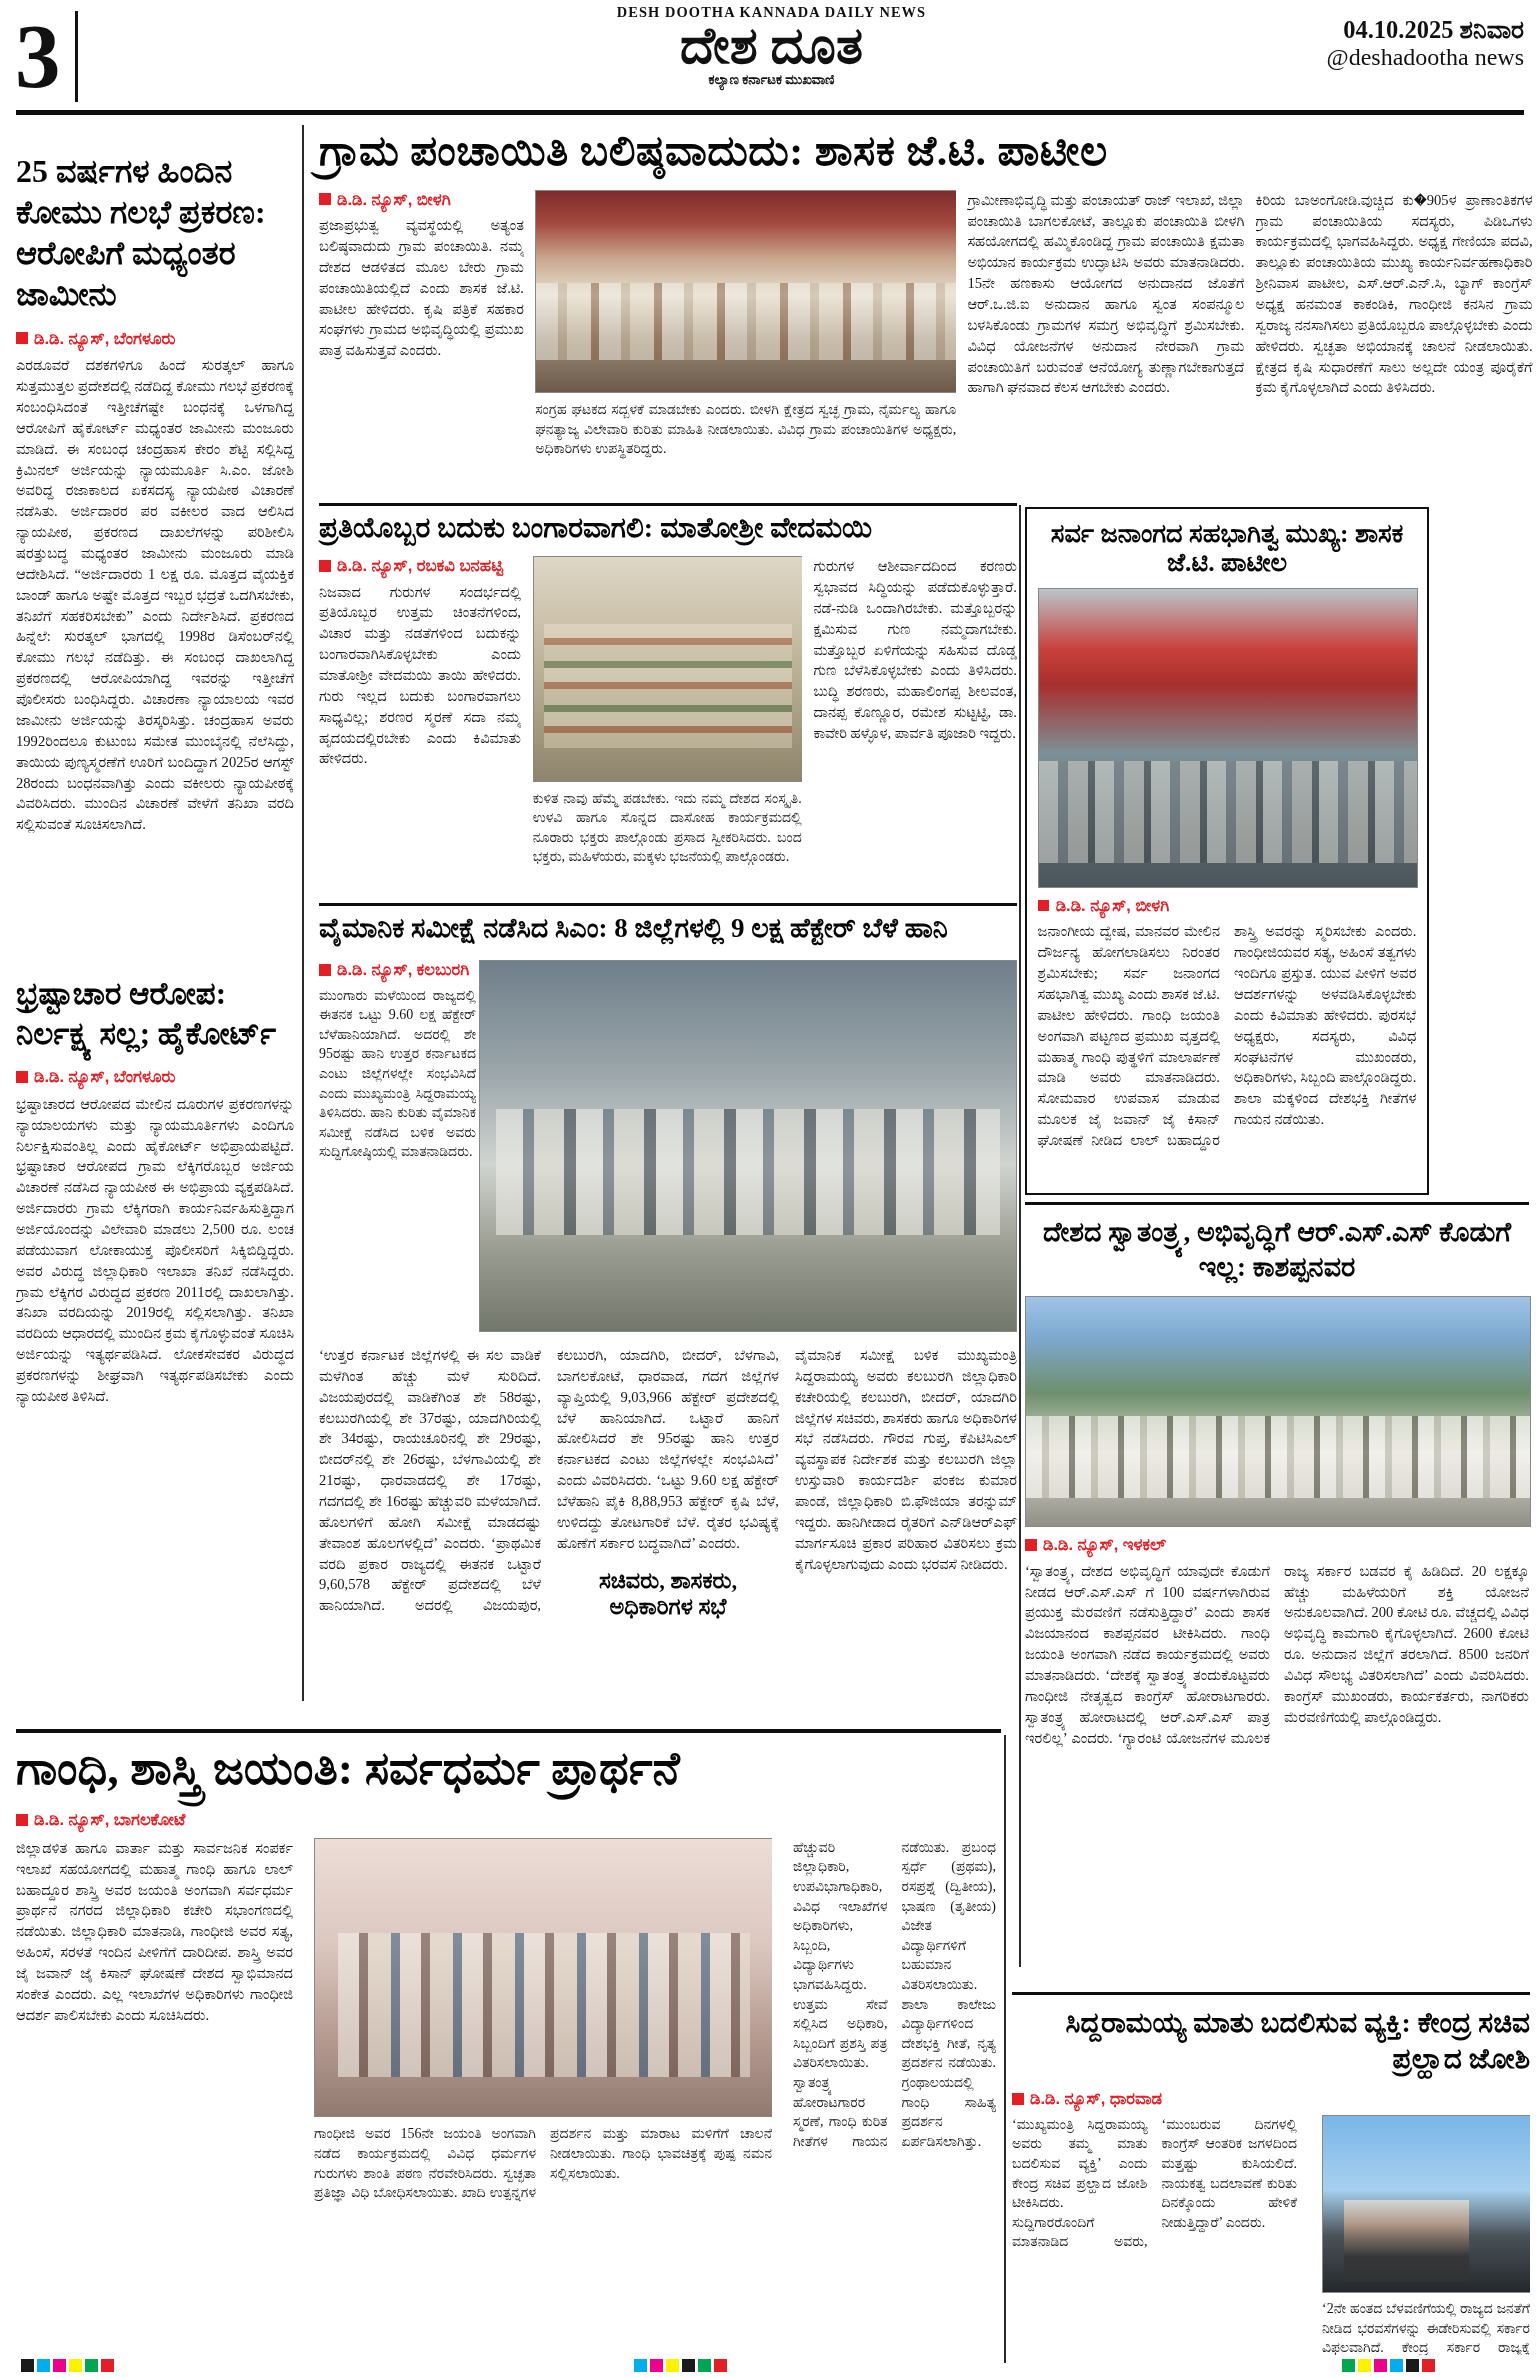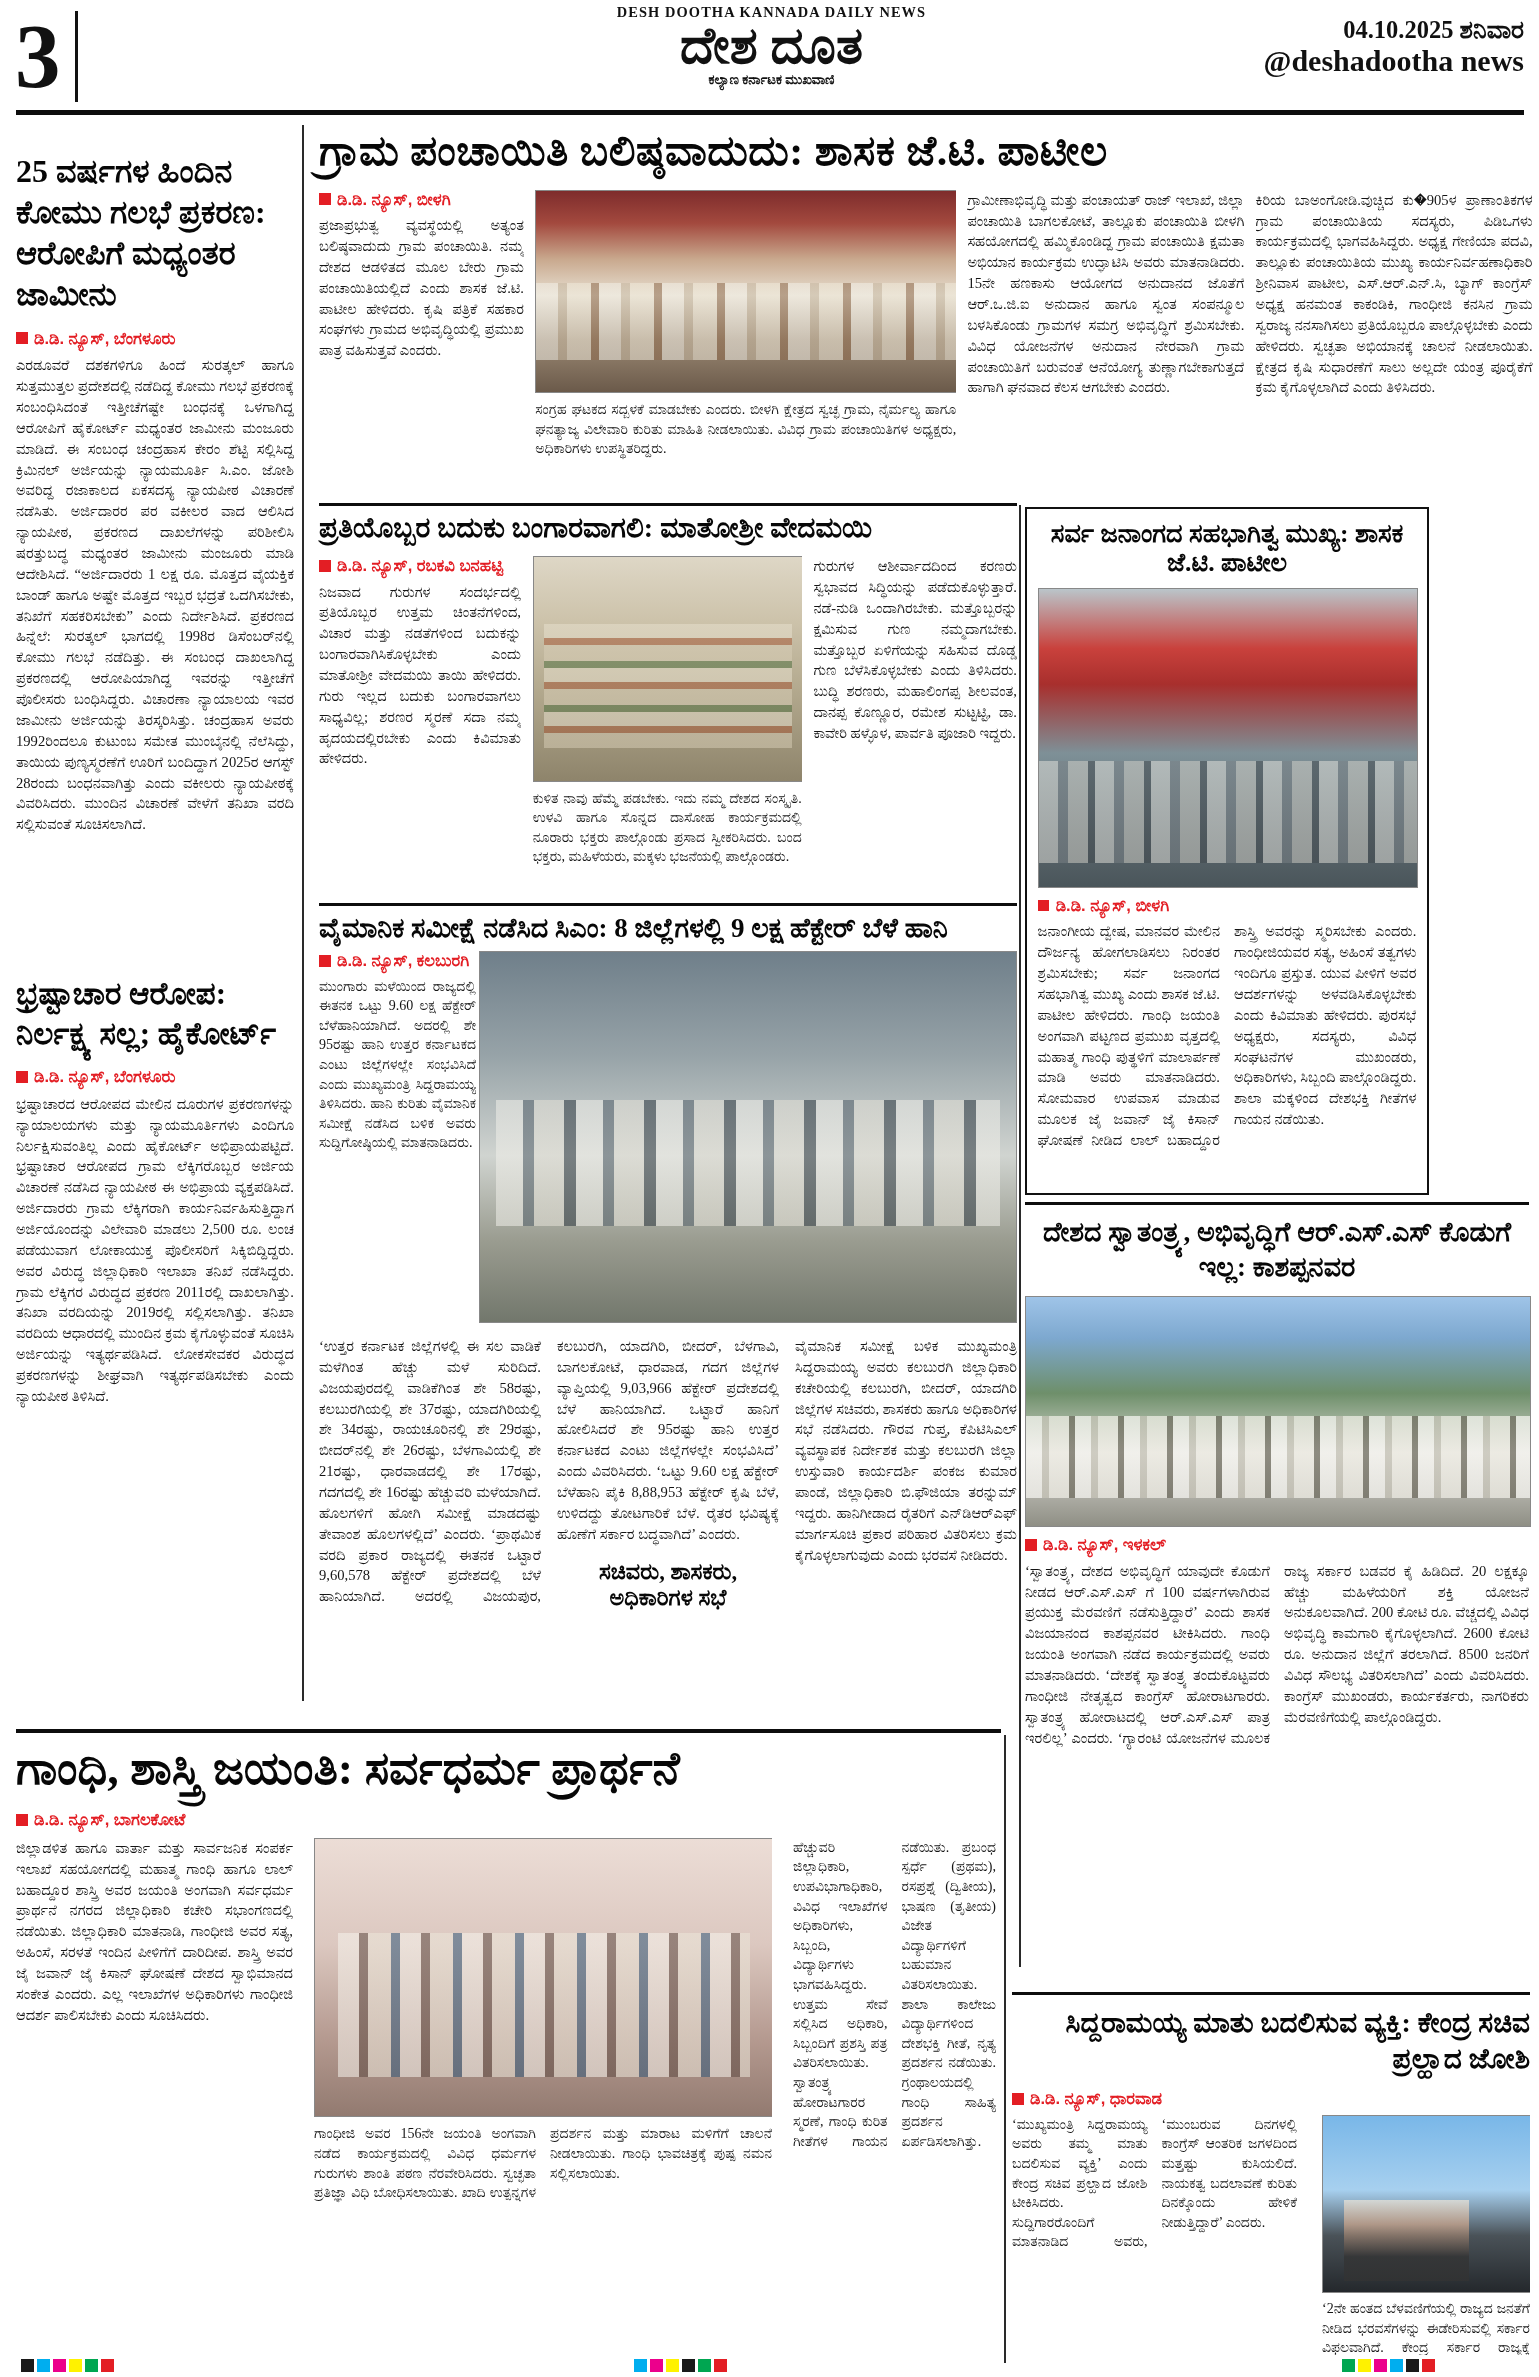--- a/index.html
+++ b/index.html
@@ -21,21 +21,21 @@
   .photo{position:relative;overflow:hidden;border:0.5px solid #888;}
   .subhead{font-weight:bold;font-size:22.4px;line-height:1.2;text-align:center;margin:14px 0;
            color:#070707;}
   .grid{display:grid;}
   .cell{overflow:hidden;}
   .masthead-big{font-weight:bold;font-size:51px;line-height:1;}
   .mast-small{font-weight:bold;font-size:14.4px;letter-spacing:1.1px;}
   .tagline{font-weight:bold;font-size:13.3px;}
   .pageno{font-size:91px;font-weight:bold;line-height:1;}
   .dateline{font-weight:bold;font-size:24.5px;}
-  .social{font-weight:bold;font-size:30px;}
+  .social{font-weight:normal;font-size:24px;}
   .cmyk span{display:inline-block;width:12.8px;height:12.8px;margin-right:3.2px;}
   .c-k{background:#1a1a1a;} .c-c{background:#00aeef;} .c-m{background:#ec008c;}
   .c-y{background:#fff200;} .c-g{background:#00a651;} .c-r{background:#e31e24;}
   
   #ph-top{background:linear-gradient(180deg,#7e2c2c 0%,#a3493e 16%,#c9a98e 34%,#e7dfd1 52%,#9a8873 74%,#6b5a4a 100%);}
   #ph-top .band{position:absolute;left:0;right:0;top:46%;height:38%;
      background:repeating-linear-gradient(90deg,#f2efe6 0 22.4px,#c7b9a3 22.4px 31px,#efe9da 31px 55px,#8f6c4f 55px 63px);opacity:.55;}
   #ph-dining{background:linear-gradient(180deg,#ded7c6 0%,#cdc3ab 28%,#b4aa8f 58%,#8e846b 100%);}
   #ph-dining .band{position:absolute;left:4%;right:4%;top:30%;height:55%;
      background:repeating-linear-gradient(180deg,#e9e2d0 0 14px,#a3522f 14px 21px,#d9cfb8 21px 37px,#496b3a 37px 44px);opacity:.5;}
@@ -144,21 +144,21 @@
   <div class="byline" style="margin:8.5px 0 6.4px 0;">
     <span class="sq"></span>
     <span>ಡಿ.ಡಿ. ನ್ಯೂಸ್, ಬೀಳಗಿ</span>
   </div>
   <div class="bt cols2" style="height:277px;">ಜನಾಂಗೀಯ ದ್ವೇಷ, ಮಾನವರ ಮೇಲಿನ ದೌರ್ಜನ್ಯ ಹೋಗಲಾಡಿಸಲು ನಿರಂತರ ಶ್ರಮಿಸಬೇಕು; ಸರ್ವ ಜನಾಂಗದ ಸಹಭಾಗಿತ್ವ ಮುಖ್ಯ ಎಂದು ಶಾಸಕ ಜೆ.ಟಿ. ಪಾಟೀಲ ಹೇಳಿದರು. ಗಾಂಧಿ ಜಯಂತಿ ಅಂಗವಾಗಿ ಪಟ್ಟಣದ ಪ್ರಮುಖ ವೃತ್ತದಲ್ಲಿ ಮಹಾತ್ಮ ಗಾಂಧಿ ಪುತ್ಥಳಿಗೆ ಮಾಲಾರ್ಪಣೆ ಮಾಡಿ ಅವರು ಮಾತನಾಡಿದರು. ಸೋಮವಾರ ಉಪವಾಸ ಮಾಡುವ ಮೂಲಕ ಜೈ ಜವಾನ್ ಜೈ ಕಿಸಾನ್ ಘೋಷಣೆ ನೀಡಿದ ಲಾಲ್ ಬಹಾದ್ದೂರ ಶಾಸ್ತ್ರಿ ಅವರನ್ನು ಸ್ಮರಿಸಬೇಕು ಎಂದರು. ಗಾಂಧೀಜಿಯವರ ಸತ್ಯ, ಅಹಿಂಸೆ ತತ್ವಗಳು ಇಂದಿಗೂ ಪ್ರಸ್ತುತ. ಯುವ ಪೀಳಿಗೆ ಅವರ ಆದರ್ಶಗಳನ್ನು ಅಳವಡಿಸಿಕೊಳ್ಳಬೇಕು ಎಂದು ಕಿವಿಮಾತು ಹೇಳಿದರು. ಪುರಸಭೆ ಅಧ್ಯಕ್ಷರು, ಸದಸ್ಯರು, ವಿವಿಧ ಸಂಘಟನೆಗಳ ಮುಖಂಡರು, ಅಧಿಕಾರಿಗಳು, ಸಿಬ್ಬಂದಿ ಪಾಲ್ಗೊಂಡಿದ್ದರು. ಶಾಲಾ ಮಕ್ಕಳಿಂದ ದೇಶಭಕ್ತಿ ಗೀತೆಗಳ ಗಾಯನ ನಡೆಯಿತು.</div>
 </div>
 
 <div class="abs hrule" style="left:319px;top:903px;width:698px;height:2.7px;"></div>
 <div class="abs" style="left:319px;top:913px;width:698px;">
   <div class="hl" style="font-size:27px;">ವೈಮಾನಿಕ ಸಮೀಕ್ಷೆ ನಡೆಸಿದ ಸಿಎಂ: 8 ಜಿಲ್ಲೆಗಳಲ್ಲಿ 9 ಲಕ್ಷ ಹೆಕ್ಟೇರ್ ಬೆಳೆ ಹಾನಿ</div>
-  <div class="grid" style="grid-template-columns:157px 1fr;gap:3px;margin-top:7px;height:373px;">
+  <div class="grid" style="grid-template-columns:157px 1fr;gap:3px;margin-top:16px;height:373px;">
     <div class="cell">
       <div class="byline">
         <span class="sq"></span>
         <span>ಡಿ.ಡಿ. ನ್ಯೂಸ್, ಕಲಬುರಗಿ</span>
       </div>
       <div class="bt bt-sm" style="margin-top:6.4px;height:341px;">ಮುಂಗಾರು ಮಳೆಯಿಂದ ರಾಜ್ಯದಲ್ಲಿ ಈತನಕ ಒಟ್ಟು 9.60 ಲಕ್ಷ ಹೆಕ್ಟೇರ್ ಬೆಳೆಹಾನಿಯಾಗಿದೆ. ಅದರಲ್ಲಿ ಶೇ 95ರಷ್ಟು ಹಾನಿ ಉತ್ತರ ಕರ್ನಾಟಕದ ಎಂಟು ಜಿಲ್ಲೆಗಳಲ್ಲೇ ಸಂಭವಿಸಿದೆ ಎಂದು ಮುಖ್ಯಮಂತ್ರಿ ಸಿದ್ದರಾಮಯ್ಯ ತಿಳಿಸಿದರು. ಹಾನಿ ಕುರಿತು ವೈಮಾನಿಕ ಸಮೀಕ್ಷೆ ನಡೆಸಿದ ಬಳಿಕ ಅವರು ಸುದ್ದಿಗೋಷ್ಠಿಯಲ್ಲಿ ಮಾತನಾಡಿದರು.</div>
     </div>
     <div class="photo cell" id="ph-meeting" style="height:370px;">
       <div class="band"></div>
     </div>

